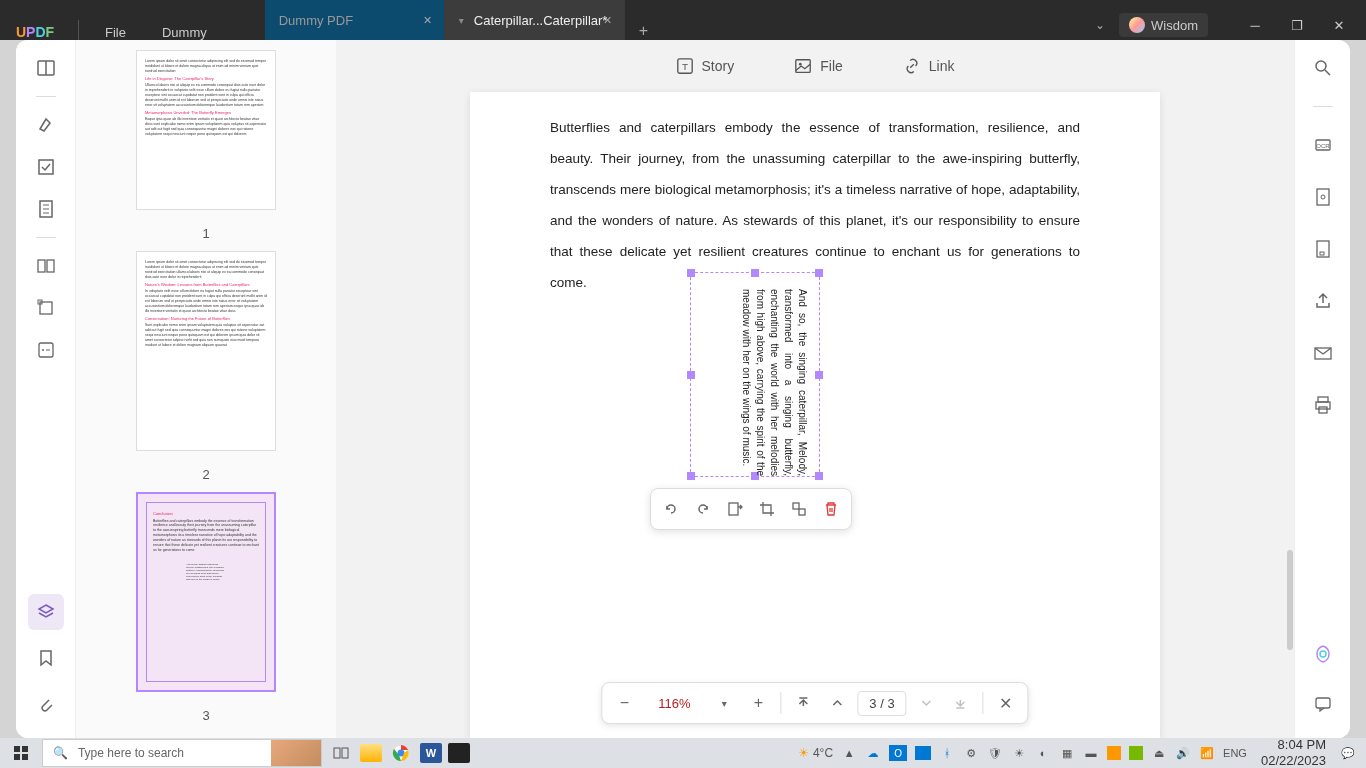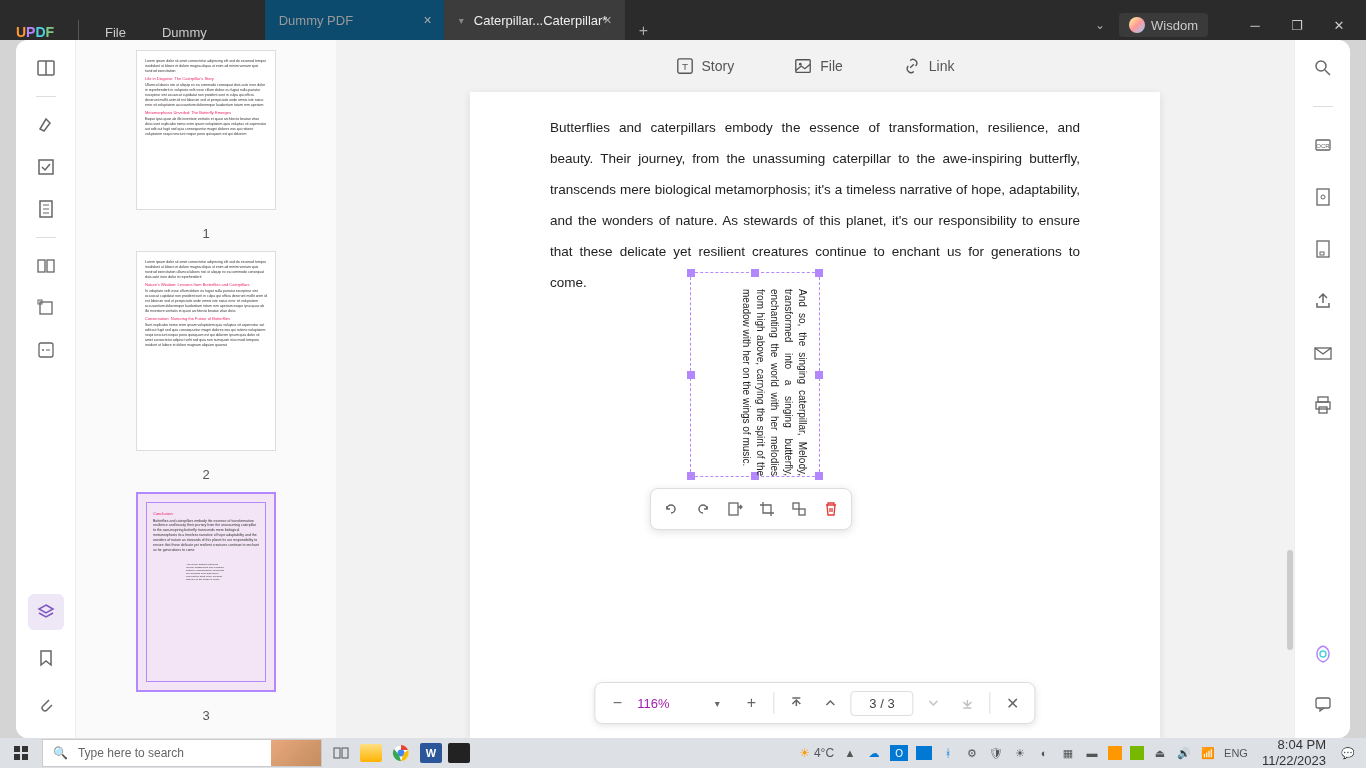--- a/index.html
+++ b/index.html
@@ -51,23 +51,23 @@
 .handle.tl{left:-4px;top:-4px}.handle.tm{left:calc(50% - 4px);top:-4px}.handle.tr{right:-4px;top:-4px}
 .handle.ml{left:-4px;top:calc(50% - 4px)}.handle.mr{right:-4px;top:calc(50% - 4px)}
 .handle.bl{left:-4px;bottom:-4px}.handle.bm{left:calc(50% - 4px);bottom:-4px}.handle.br{right:-4px;bottom:-4px}
 .rotated{position:absolute;right:10px;top:16px;width:110px;font-size:10px;line-height:1.4;color:#222;text-align:justify;writing-mode:vertical-rl}
 .float-toolbar{position:absolute;left:180px;top:396px;background:#fff;border:1px solid #ddd;border-radius:8px;box-shadow:0 2px 8px rgba(0,0,0,.12);display:flex;padding:6px;gap:4px}
 .ft-btn{width:28px;height:28px;display:flex;align-items:center;justify-content:center;color:#666;border-radius:4px;cursor:pointer;font-size:14px}
 .ft-btn.del{color:#E53935}
 
 .zoom-bar{position:absolute;bottom:14px;left:50%;transform:translateX(-50%);background:#fff;border:1px solid #ddd;border-radius:8px;box-shadow:0 2px 6px rgba(0,0,0,.1);display:flex;align-items:center;padding:6px 8px;gap:6px}
 .zoom-btn{width:28px;height:28px;display:flex;align-items:center;justify-content:center;color:#666;cursor:pointer}
-.zoom-pct{width:60px;font-size:13px;color:#a21caf}
+.zoom-pct{width:60px;text-align:center;font-size:13px;color:#b91c1c}
 .zoom-sep{width:1px;height:22px;background:#ddd;margin:0 2px}
-.page-ind{background:#fff;border:1px solid #ddd;border-radius:4px;padding:4px 18px;font-size:13px;color:#444}
+.page-ind{background:#fff;border:1px solid #ddd;border-radius:4px;padding:4px 11px;font-size:13px;color:#444}
 
 .right-tools{width:56px;background:#fff;border-left:1px solid #eee;display:flex;flex-direction:column;align-items:center;padding-top:10px;gap:16px}
 .right-bottom{margin-top:auto;padding-bottom:16px;display:flex;flex-direction:column;align-items:center;gap:14px}
 .scroll-thumb{position:absolute;right:57px;top:510px;width:6px;height:100px;background:#ccc;border-radius:3px}
 
 
 .taskbar{position:absolute;bottom:0;left:0;right:0;height:30px;background:#DDE1E6;display:flex;align-items:center;font-size:12px;color:#333}
 .start{width:42px;display:flex;align-items:center;justify-content:center}
 .search-box{width:280px;height:28px;background:#fff;border:1px solid #ccc;display:flex;align-items:center;padding:0 10px;gap:10px;color:#666;position:relative;overflow:hidden}
 .search-art{position:absolute;right:0;top:0;bottom:0;width:50px;background:linear-gradient(135deg,#E8A87C,#C38D5F)}
@@ -437,17 +437,17 @@
     <div class="ic">▦</div>
     <div class="ic">▬</div>
     <div class="ic" style="background:#FF9800;width:14px;height:14px"></div>
     <div class="ic" style="background:#76B900;width:14px;height:14px"></div>
     <div class="ic">⏏</div>
     <div class="ic">🔊</div>
     <div class="ic">📶</div>
     <div class="ic" style="width:auto;font-size:11px">ENG</div>
     <div class="clock">
         <div>8:04 PM</div>
-        <div>11/22/2023</div>
+        <div>02/22/2023</div>
       </div>
     <div class="ic">💬</div>
   </div>
 </div>
 
 </body></html>

